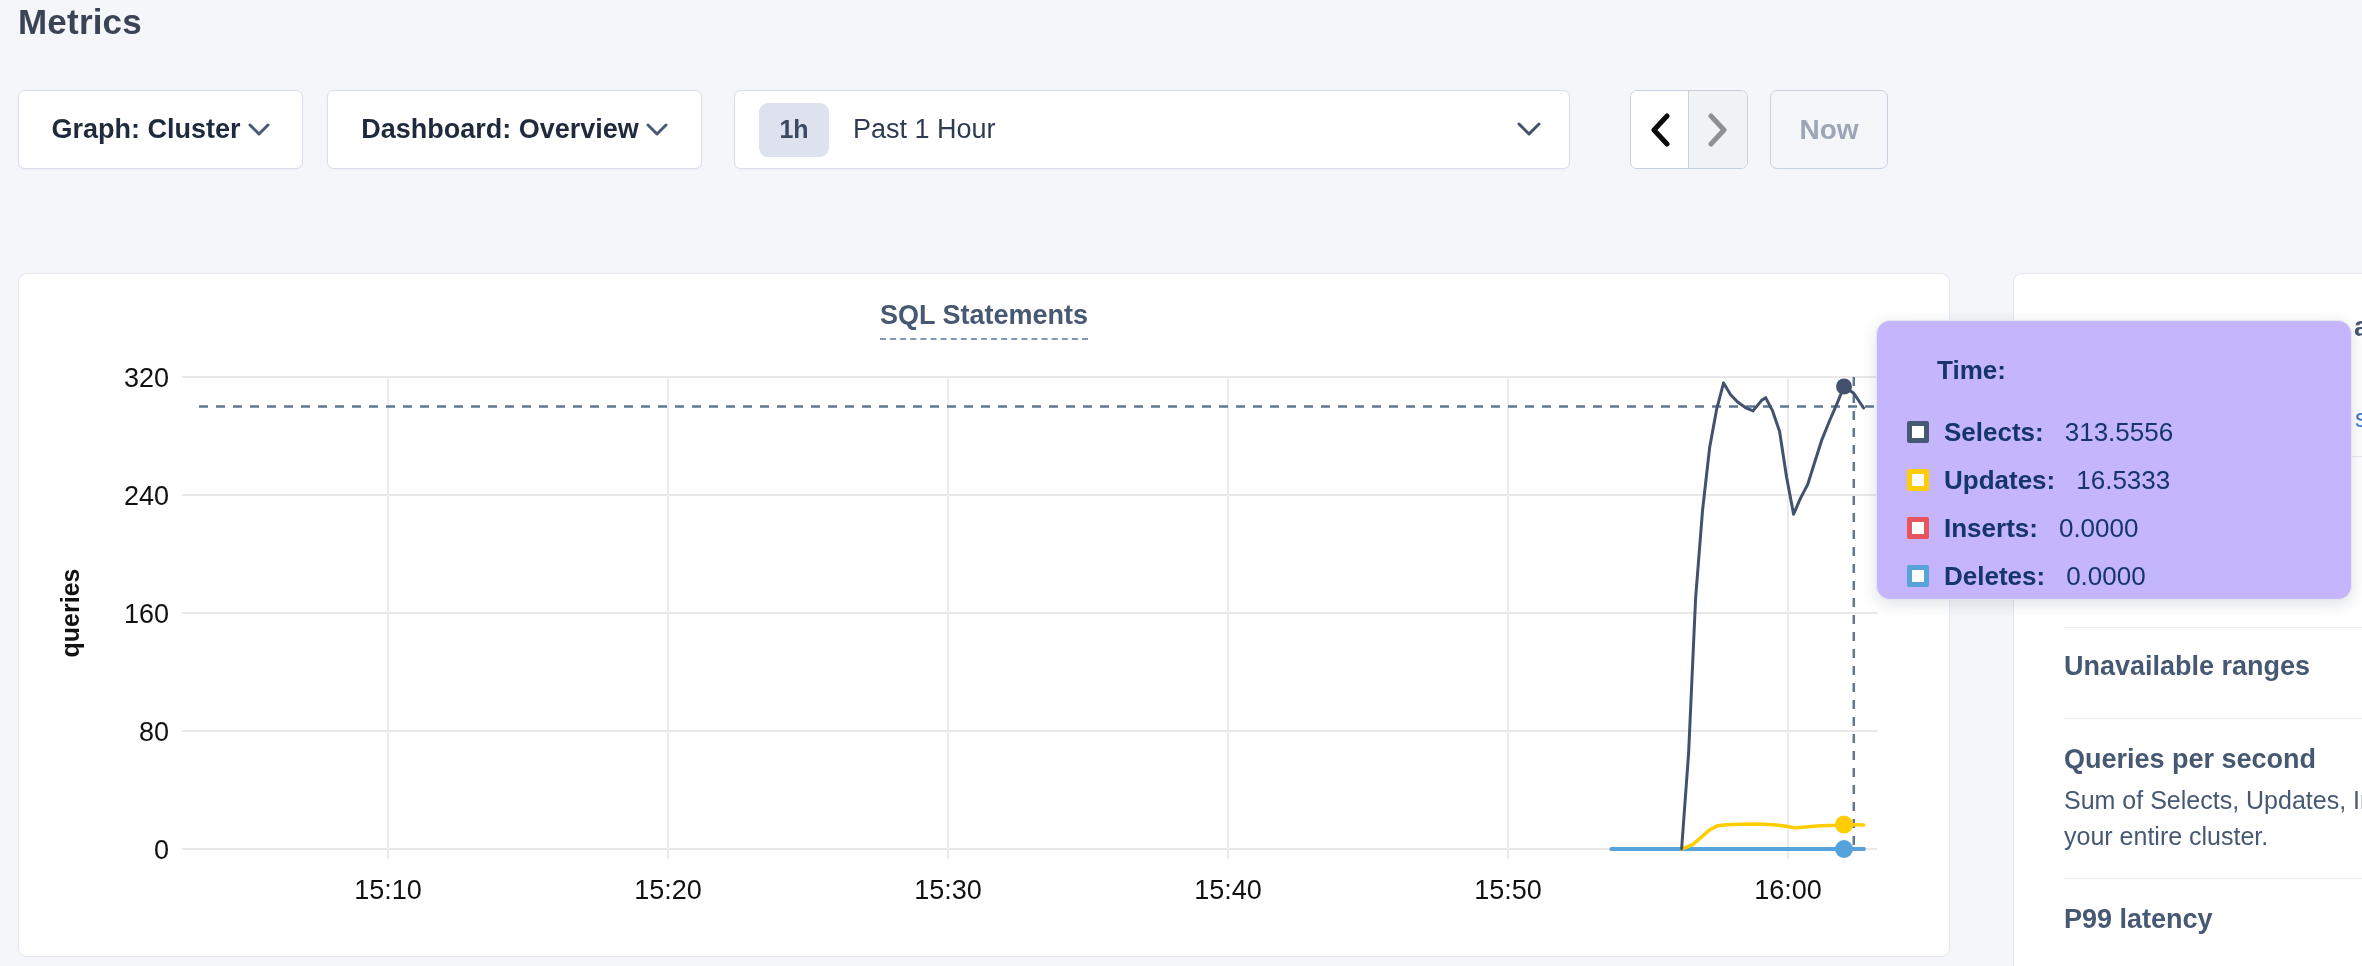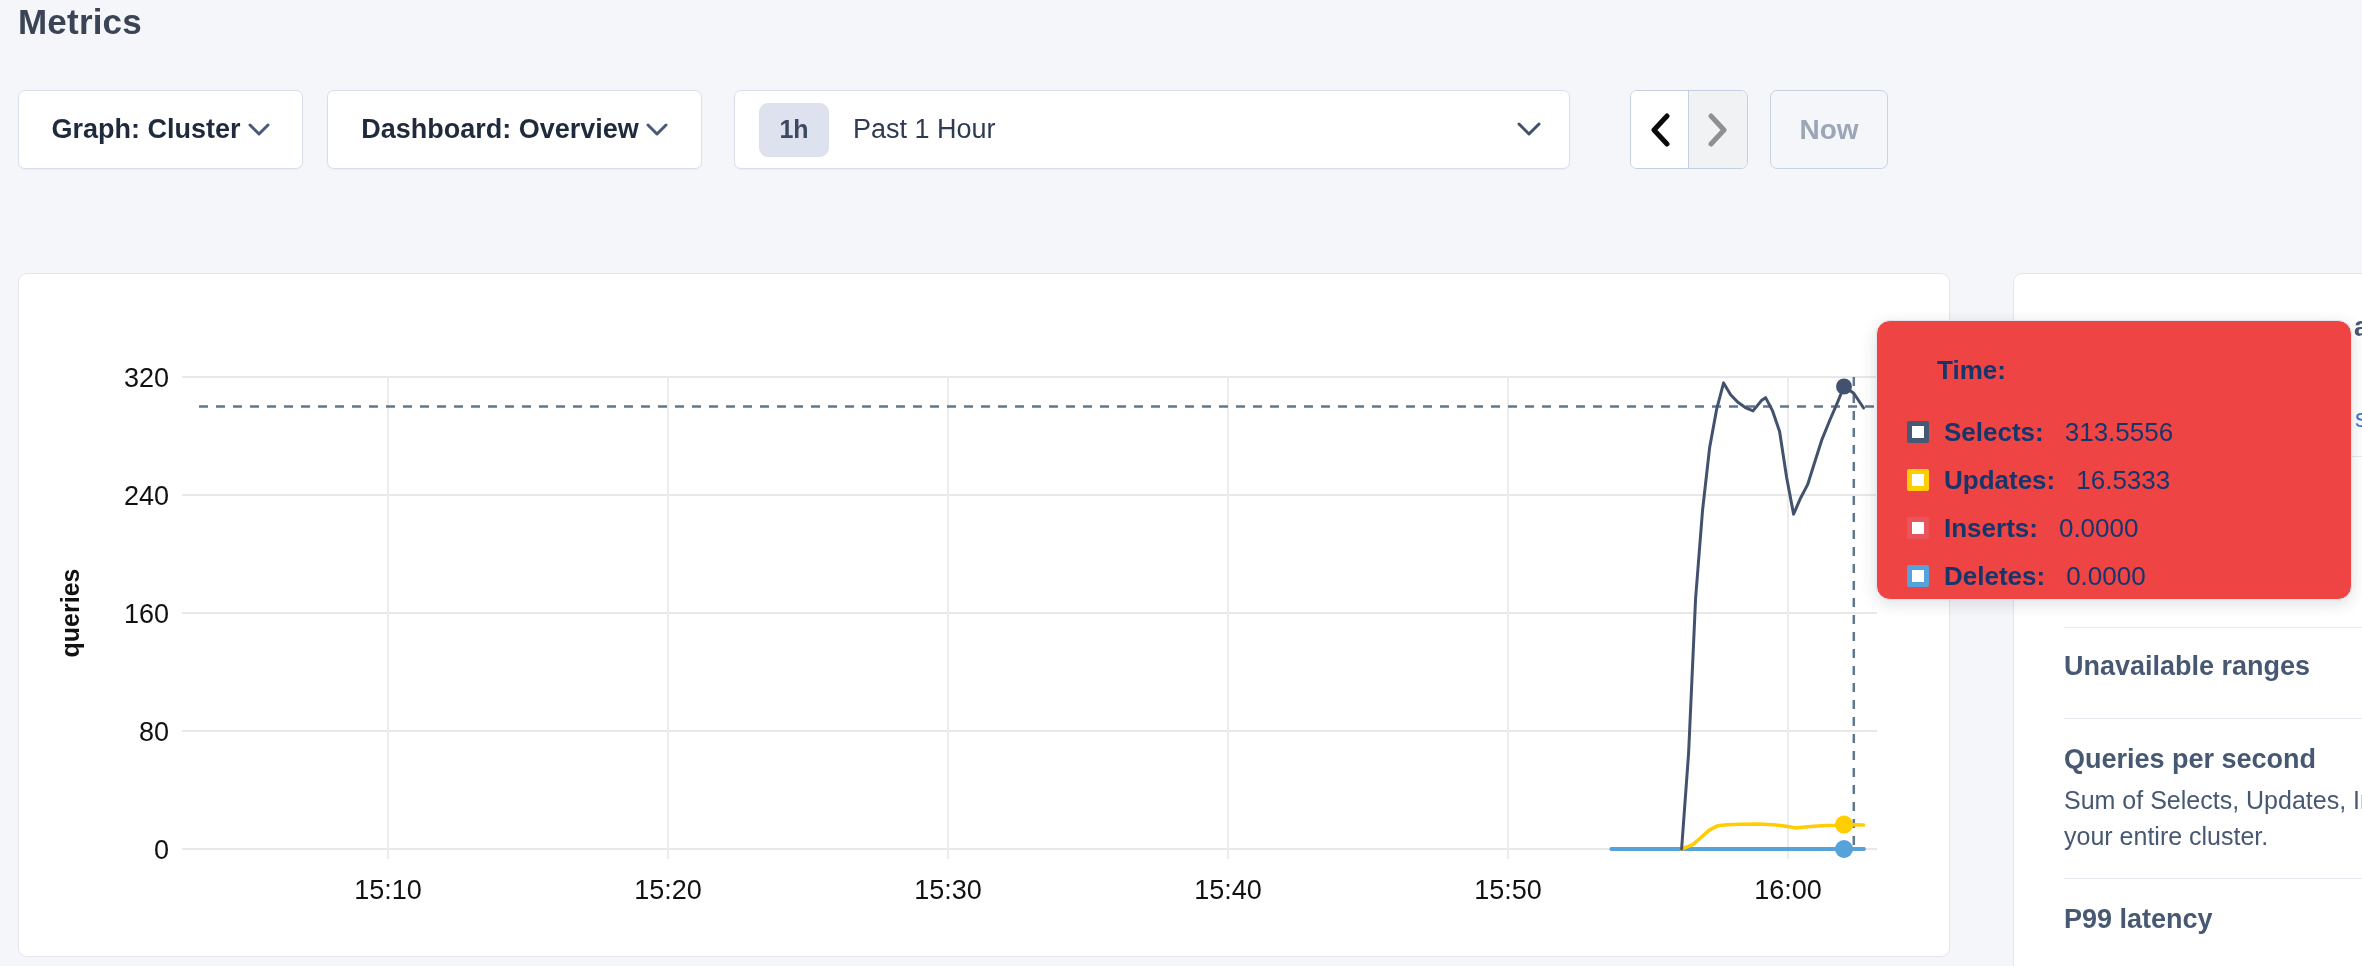--- a/index.html
+++ b/index.html
@@ -67,21 +67,21 @@
   .chart-title-wrap { position:absolute; left:0; top:26px; width:100%; text-align:center; }
   .chart-title {
     display:inline-block; font-size:27px; font-weight:700; color:#475872;
     border-bottom:2px dashed #8396b4; padding-bottom:7px; cursor:help;
   }
   #chart-svg { position:absolute; left:0; top:0; }
 
   
   .tooltip {
     left:1876px; top:320px; width:476px; height:280px;
-    background:#ef4444; border:1px solid #e4e7ec; border-radius:14px;
+    background:#c4b5fd; border:1px solid #e4e7ec; border-radius:14px;
     box-shadow:0 4px 16px rgba(30,40,70,.14);
     z-index:10; padding:34px 0 0 30px;
     color:#16366b; font-size:26px;
   }
   .tt-time { display:flex; gap:16px; padding-left:30px; margin-bottom:22px; }
   .tt-time .lbl { font-weight:700; }
   .tt-row { display:flex; align-items:center; gap:15px; height:48px; }
   .tt-swatch { width:22px; height:22px; border-radius:2px; background:#fff; border:5px solid #475872; flex:0 0 auto; }
   .tt-row .lbl { font-weight:700; }
   .tt-row .val { margin-left:6px; }
@@ -135,20 +135,23 @@
         <polyline points="4,3 17,17 4,31" fill="none" stroke="#8e9094" stroke-width="5" stroke-linecap="round" stroke-linejoin="round"></polyline>
       </svg>
   </div>
 </div>
 
 <div class="abs now-btn">
   <span>Now</span>
 </div>
 
 <div class="abs chart-card">
+  <div class="chart-title-wrap">
+    <span class="chart-title">SQL Statements</span>
+  </div>
   <svg id="chart-svg" width="1932" height="684" viewBox="0 0 1932 684">
       <line x1="163" x2="1858" y1="575" y2="575" stroke="#e8e8e8" stroke-width="2"></line>
       <line x1="163" x2="1858" y1="457" y2="457" stroke="#e8e8e8" stroke-width="2"></line>
       <line x1="163" x2="1858" y1="339" y2="339" stroke="#e8e8e8" stroke-width="2"></line>
       <line x1="163" x2="1858" y1="221" y2="221" stroke="#e8e8e8" stroke-width="2"></line>
       <line x1="163" x2="1858" y1="103" y2="103" stroke="#e8e8e8" stroke-width="2"></line>
       <line x1="369" x2="369" y1="103" y2="585" stroke="#ececec" stroke-width="2"></line>
       <line x1="649" x2="649" y1="103" y2="585" stroke="#ececec" stroke-width="2"></line>
       <line x1="929" x2="929" y1="103" y2="585" stroke="#ececec" stroke-width="2"></line>
       <line x1="1209" x2="1209" y1="103" y2="585" stroke="#ececec" stroke-width="2"></line>

